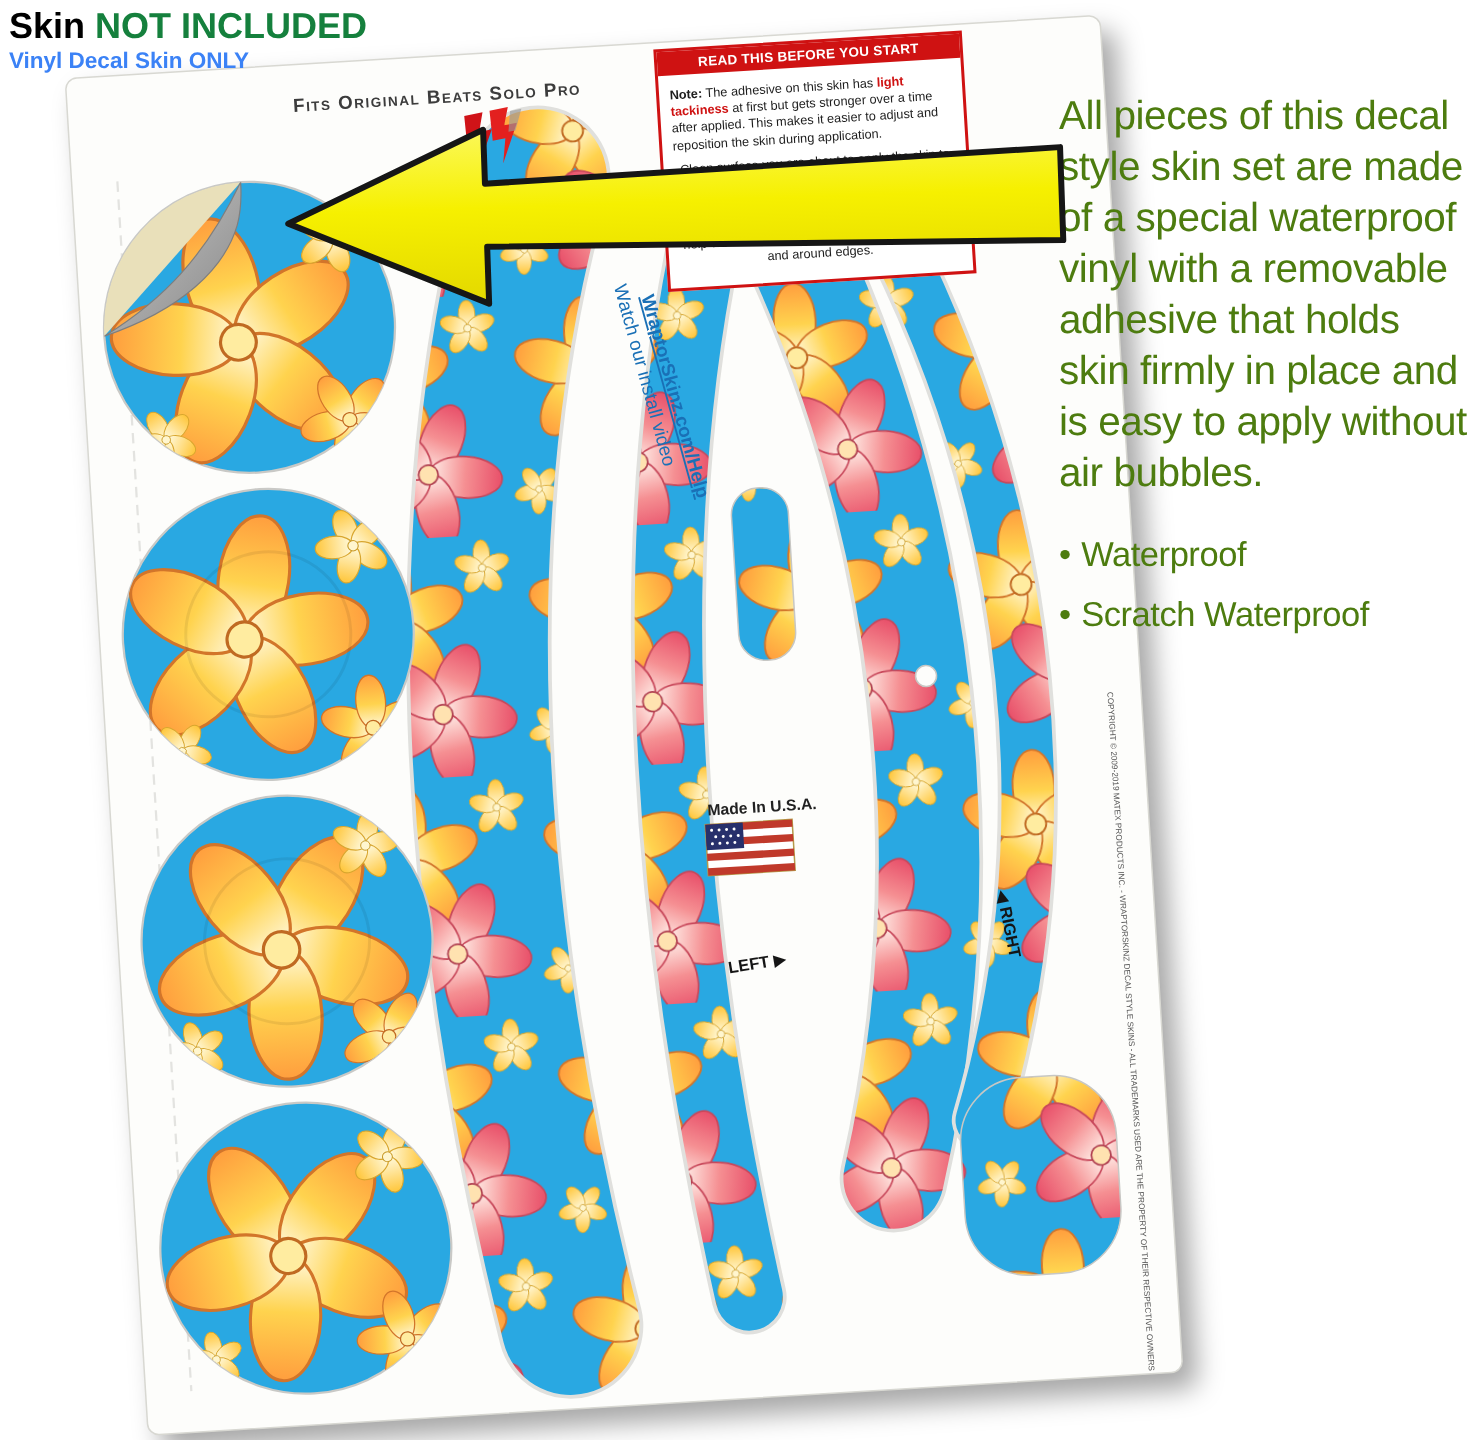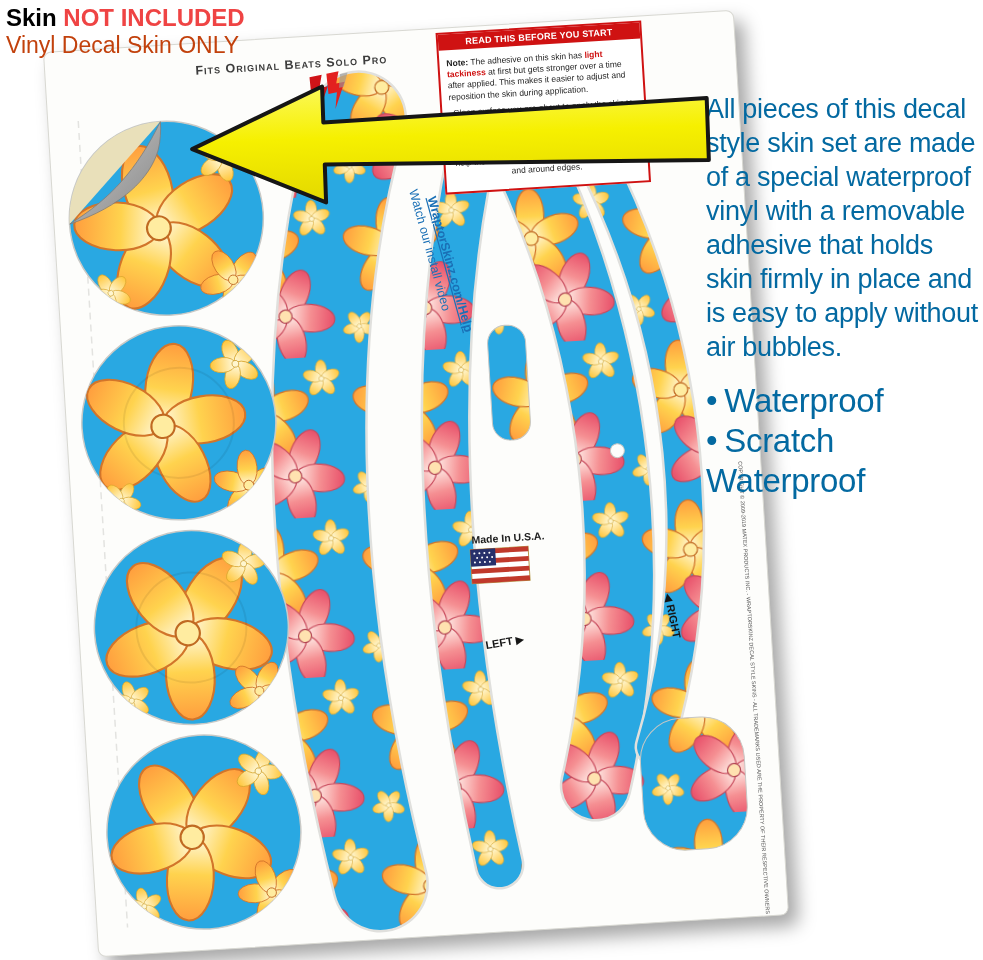--- a/index.html
+++ b/index.html
@@ -2,22 +2,22 @@
 <html><head>
 <meta charset="utf-8">
 <style>
   html,body{margin:0;padding:0;background:#ffffff;}
   .stage{position:relative;width:983px;height:960px;background:#ffffff;overflow:hidden;
          font-family:"Liberation Sans","DejaVu Sans",sans-serif;}
 
   
   .corner-note{position:absolute;left:6px;top:4px;z-index:9;line-height:1.18;}
   .corner-note .l1{font-size:24px;font-weight:700;color:#000;}
-  .corner-note .l1 .red{color:#ef4444;margin-top:40px;}
-  .corner-note .l2{font-size:23px;font-weight:400;color:#c2410c;}
+  .corner-note .l1 .red{color:#15803d;margin-top:40px;}
+  .corner-note .l2{font-size:15px;font-weight:700;color:#3b82f6;}
 
   
   .sheet{position:absolute;left:70px;top:30px;width:690px;height:905px;background:#fdfdfb;
          border:1px solid #d8d8d2;border-radius:8px;transform:rotate(-3.5deg);
          box-shadow:9px 11px 18px rgba(0,0,0,.35);z-index:1;}
   .fits{position:absolute;left:150px;top:20px;font-size:12.5px;font-weight:700;letter-spacing:1px;
         color:#3c3c3c;font-variant:small-caps;z-index:2;}
   .logo{position:absolute;left:262px;top:34px;width:44px;height:44px;transform:rotate(-8deg);z-index:2;}
 
   .instr{position:absolute;left:392px;top:4px;width:206px;box-sizing:border-box;border:2px solid #cf1212;
@@ -30,24 +30,24 @@
   .p2,.p3{text-align:center;}
   .hl{color:#cf1212;font-weight:700;}
 
   .decals{position:absolute;left:0;top:0;width:690px;height:905px;z-index:1;}
   .decals text{font-family:"Liberation Sans","DejaVu Sans",sans-serif;}
 
   
   .arrow{position:absolute;left:186px;top:74px;width:532px;height:132px;z-index:7;transform:rotate(-2deg);}
 
   
-  .annot{position:absolute;left:706px;top:92px;width:272px;z-index:4;color:#0369a1;}
+  .annot{position:absolute;left:706px;top:60px;width:272px;z-index:4;color:#4d7c0f;}
   .annot p{font-size:27px;line-height:34px;margin:0;letter-spacing:-.3px;}
   .features{list-style:none;margin:17px 0 0;padding:0;}
-  .features li{font-size:33px;line-height:40px;letter-spacing:-.3px;}
+  .features li{font-size:23px;line-height:40px;letter-spacing:-.3px;}
   .features li::before{content:"\2022";margin-right:7px;}
 </style>
 </head>
 <body>
 
 <div class="stage">
 
   <div class="corner-note">
     <div class="l1">
       <span>Skin</span>

